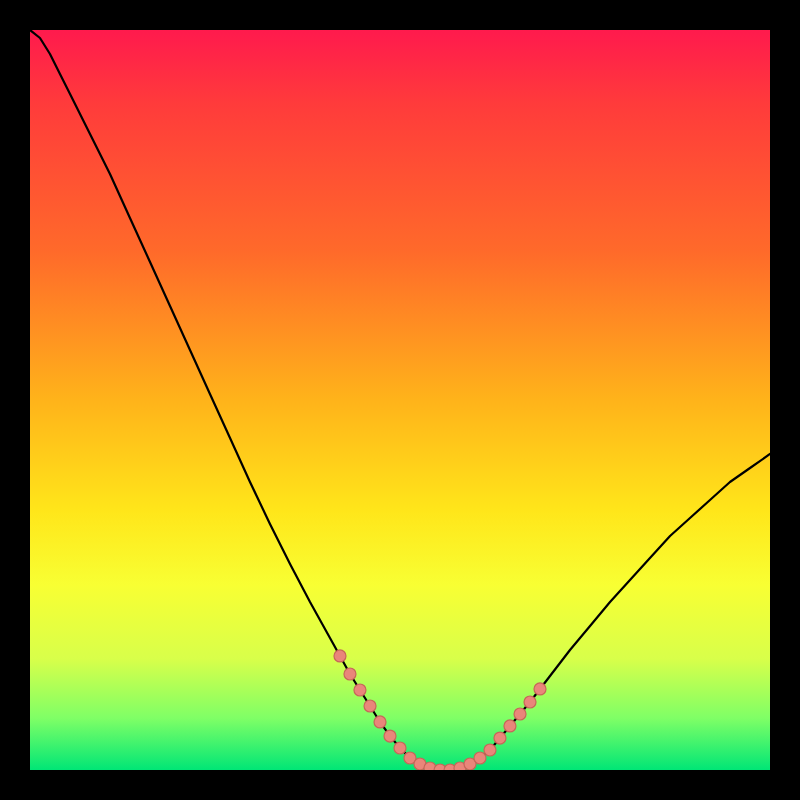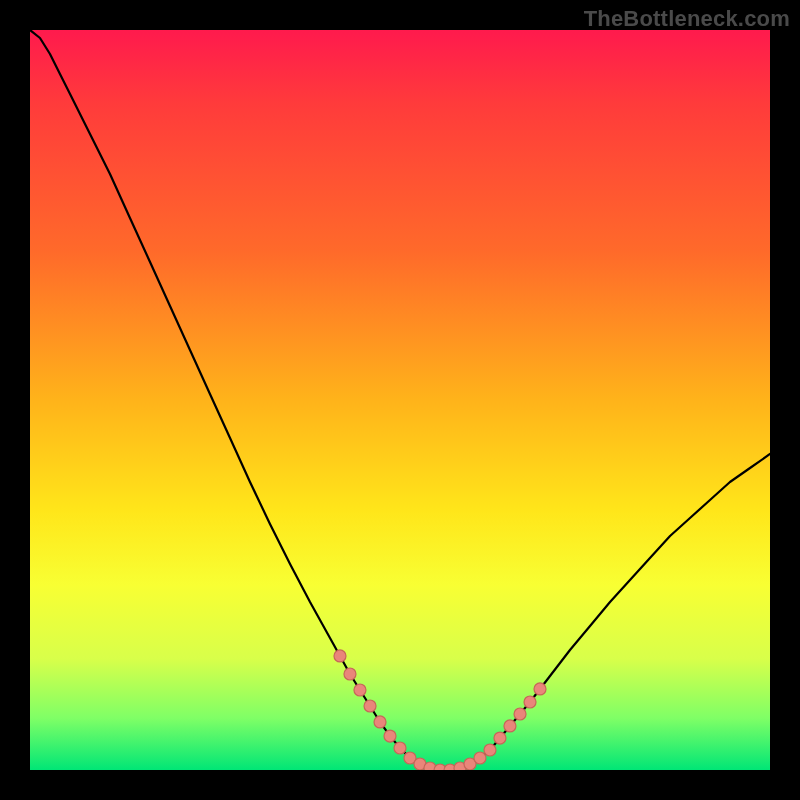--- a/index.html
+++ b/index.html
@@ -81,14 +81,13 @@
           <circle cx="459.98" cy="720.02" r="6" fill="#e9867a" stroke="#c76659" stroke-width="1.2"></circle>
           <circle cx="469.97" cy="708.03" r="6" fill="#e9867a" stroke="#c76659" stroke-width="1.2"></circle>
           <circle cx="479.96" cy="695.97" r="6" fill="#e9867a" stroke="#c76659" stroke-width="1.2"></circle>
           <circle cx="490.03" cy="683.98" r="6" fill="#e9867a" stroke="#c76659" stroke-width="1.2"></circle>
           <circle cx="500.02" cy="671.99" r="6" fill="#e9867a" stroke="#c76659" stroke-width="1.2"></circle>
           <circle cx="510.01" cy="658.97" r="6" fill="#e9867a" stroke="#c76659" stroke-width="1.2"></circle>
         </g>
     </svg>
   </div>
 
-  <div class="watermark">TheBottleneck.com</div>
 </div>
 
 </body></html>

